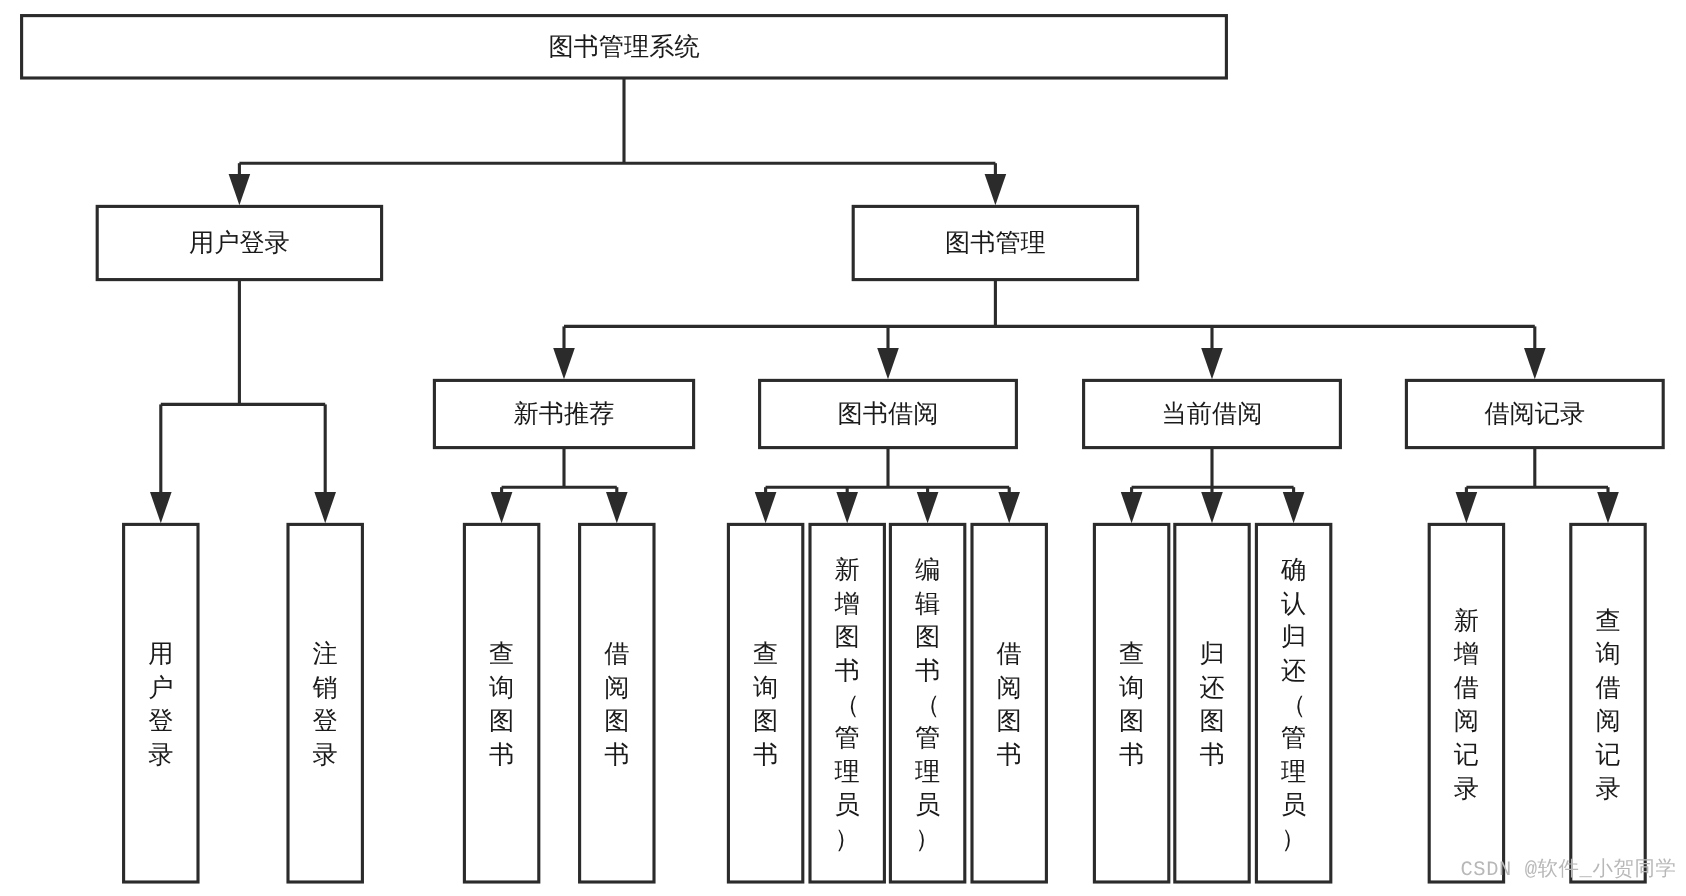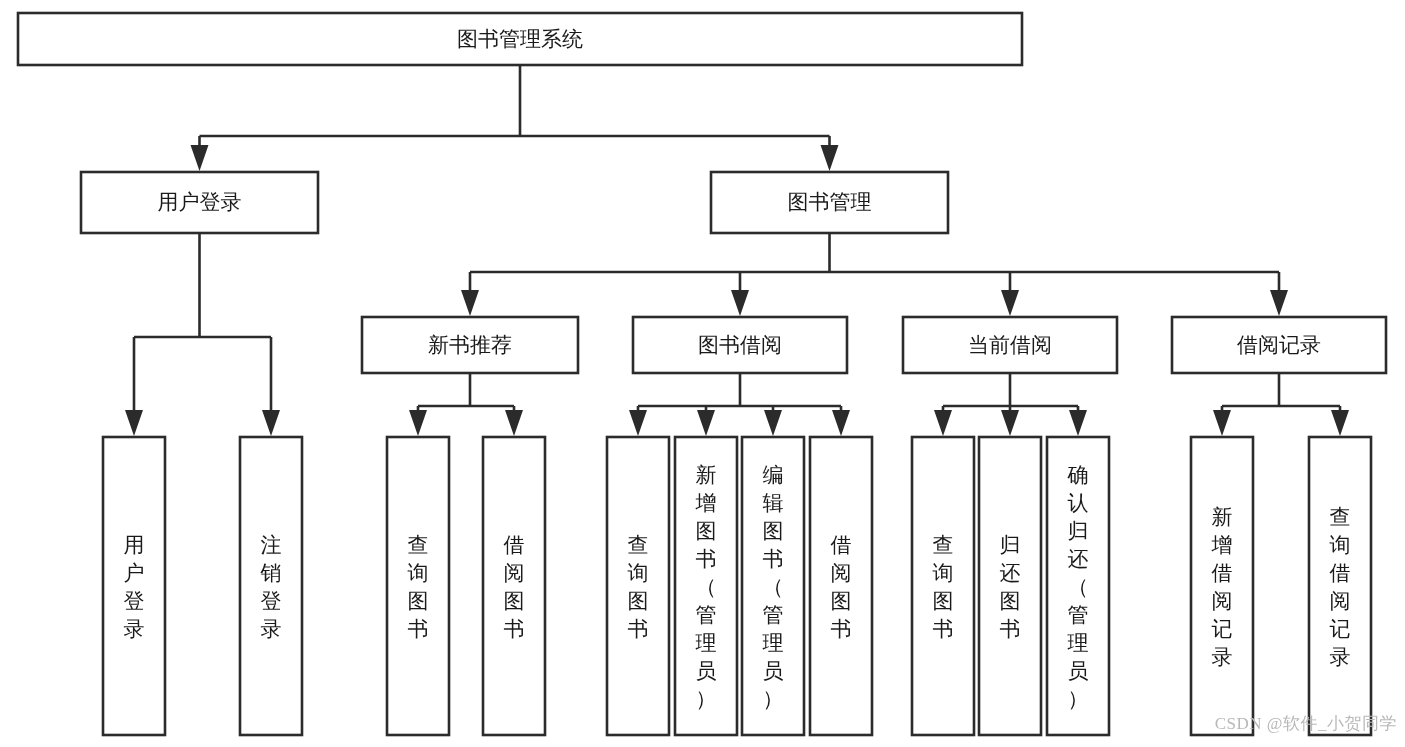--- a/index.html
+++ b/index.html
@@ -53,21 +53,21 @@
   .node-label-v {
     font-family: "Liberation Sans", "DejaVu Sans", sans-serif;
     font-size: 21px;
     fill: #1a1a1a;
     text-anchor: middle;
   }
   .watermark-text {
     position: absolute;
     right: 8px;
     bottom: 4px;
-    font-family: Liberation Serif, serif;
+    font-family: Liberation Mono, monospace;
     font-size: 17px;
     color: #b8b8b8;
     letter-spacing: 0.5px;
     white-space: nowrap;
     user-select: none;
   }
 </style>
 </head>
 <body>
 

